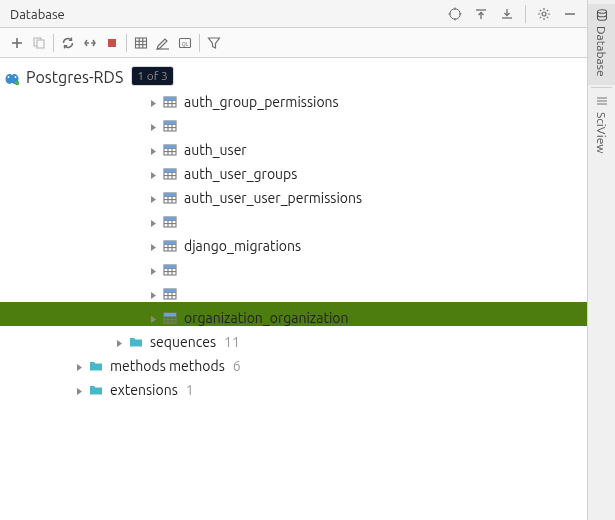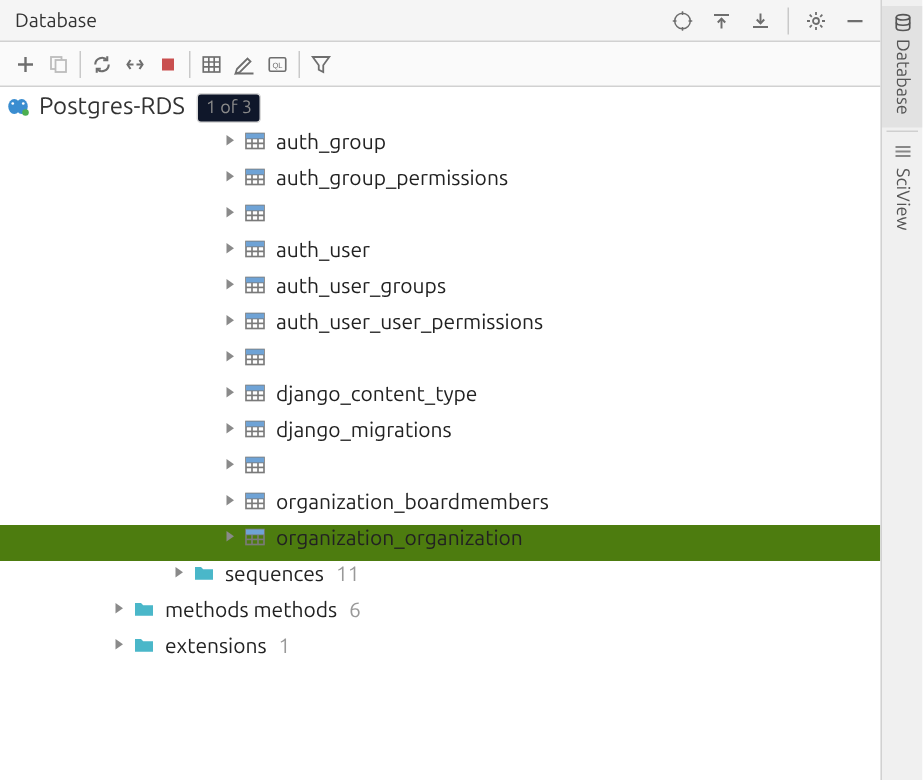--- a/index.html
+++ b/index.html
@@ -42,21 +42,21 @@
     .toolbar svg { width: 16px; height: 16px; }
     .tree {
       flex: 1;
       overflow: auto;
       padding: 4px 0 8px 0;
       font-size: 14px;
     }
     .tree-row {
       height: 24px;
       display: flex;
-      align-items: flex-start;
+      align-items: flex-end;
       padding-left: 6px;
       white-space: nowrap;
     }
     .tree-row.selected { background: #4d7c0f; }
     .expander {
       width: 14px; height: 14px;
       margin-right: 2px;
       display: inline-flex; align-items: center; justify-content: center;
     }
     .expander svg { width: 9px; height: 9px; fill: #7a7a7a; }
@@ -241,39 +241,20 @@
           <span class="node-icon">
             <svg viewBox="0 0 16 16" fill="none" stroke="#7a7a7a" stroke-width="1.1">
               <rect x="2" y="3" width="12" height="10"></rect>
               <line x1="2" y1="6.3" x2="14" y2="6.3"></line>
               <line x1="2" y1="9.6" x2="14" y2="9.6"></line>
               <line x1="6" y1="3" x2="6" y2="13"></line>
               <line x1="10" y1="3" x2="10" y2="13"></line>
               <rect x="2" y="3" width="12" height="3.3" fill="#6fa3d6" stroke="none"></rect>
             </svg>
           </span>
-          <span class="node-label">auth_group</span>
-        </div>
-        <div class="tree-row">
-          <span class="indent" style="width:140px"></span>
-          <span class="expander">
-            <svg viewBox="0 0 9 9">
-              <polygon points="2,1 7,4.5 2,8" fill="#8a8a8a"></polygon>
-            </svg>
-          </span>
-          <span class="node-icon">
-            <svg viewBox="0 0 16 16" fill="none" stroke="#7a7a7a" stroke-width="1.1">
-              <rect x="2" y="3" width="12" height="10"></rect>
-              <line x1="2" y1="6.3" x2="14" y2="6.3"></line>
-              <line x1="2" y1="9.6" x2="14" y2="9.6"></line>
-              <line x1="6" y1="3" x2="6" y2="13"></line>
-              <line x1="10" y1="3" x2="10" y2="13"></line>
-              <rect x="2" y="3" width="12" height="3.3" fill="#6fa3d6" stroke="none"></rect>
-            </svg>
-          </span>
           <span class="node-label">auth_group_permissions</span>
         </div>
         <div class="tree-row">
           <span class="indent" style="width:140px"></span>
           <span class="expander">
             <svg viewBox="0 0 9 9">
               <polygon points="2,1 7,4.5 2,8" fill="#8a8a8a"></polygon>
             </svg>
           </span>
           <span class="node-icon">
@@ -372,39 +353,20 @@
           <span class="node-icon">
             <svg viewBox="0 0 16 16" fill="none" stroke="#7a7a7a" stroke-width="1.1">
               <rect x="2" y="3" width="12" height="10"></rect>
               <line x1="2" y1="6.3" x2="14" y2="6.3"></line>
               <line x1="2" y1="9.6" x2="14" y2="9.6"></line>
               <line x1="6" y1="3" x2="6" y2="13"></line>
               <line x1="10" y1="3" x2="10" y2="13"></line>
               <rect x="2" y="3" width="12" height="3.3" fill="#6fa3d6" stroke="none"></rect>
             </svg>
           </span>
-          <span class="node-label">django_content_type</span>
-        </div>
-        <div class="tree-row">
-          <span class="indent" style="width:140px"></span>
-          <span class="expander">
-            <svg viewBox="0 0 9 9">
-              <polygon points="2,1 7,4.5 2,8" fill="#8a8a8a"></polygon>
-            </svg>
-          </span>
-          <span class="node-icon">
-            <svg viewBox="0 0 16 16" fill="none" stroke="#7a7a7a" stroke-width="1.1">
-              <rect x="2" y="3" width="12" height="10"></rect>
-              <line x1="2" y1="6.3" x2="14" y2="6.3"></line>
-              <line x1="2" y1="9.6" x2="14" y2="9.6"></line>
-              <line x1="6" y1="3" x2="6" y2="13"></line>
-              <line x1="10" y1="3" x2="10" y2="13"></line>
-              <rect x="2" y="3" width="12" height="3.3" fill="#6fa3d6" stroke="none"></rect>
-            </svg>
-          </span>
           <span class="node-label">django_migrations</span>
         </div>
         <div class="tree-row">
           <span class="indent" style="width:140px"></span>
           <span class="expander">
             <svg viewBox="0 0 9 9">
               <polygon points="2,1 7,4.5 2,8" fill="#8a8a8a"></polygon>
             </svg>
           </span>
           <span class="node-icon">
@@ -428,21 +390,20 @@
           <span class="node-icon">
             <svg viewBox="0 0 16 16" fill="none" stroke="#7a7a7a" stroke-width="1.1">
               <rect x="2" y="3" width="12" height="10"></rect>
               <line x1="2" y1="6.3" x2="14" y2="6.3"></line>
               <line x1="2" y1="9.6" x2="14" y2="9.6"></line>
               <line x1="6" y1="3" x2="6" y2="13"></line>
               <line x1="10" y1="3" x2="10" y2="13"></line>
               <rect x="2" y="3" width="12" height="3.3" fill="#6fa3d6" stroke="none"></rect>
             </svg>
           </span>
-          <span class="node-label">organization_boardmembers</span>
         </div>
         <div class="tree-row selected">
           <span class="indent" style="width:140px"></span>
           <span class="expander">
             <svg viewBox="0 0 9 9">
               <polygon points="2,1 7,4.5 2,8" fill="#8a8a8a"></polygon>
             </svg>
           </span>
           <span class="node-icon">
             <svg viewBox="0 0 16 16" fill="none" stroke="#7a7a7a" stroke-width="1.1">

